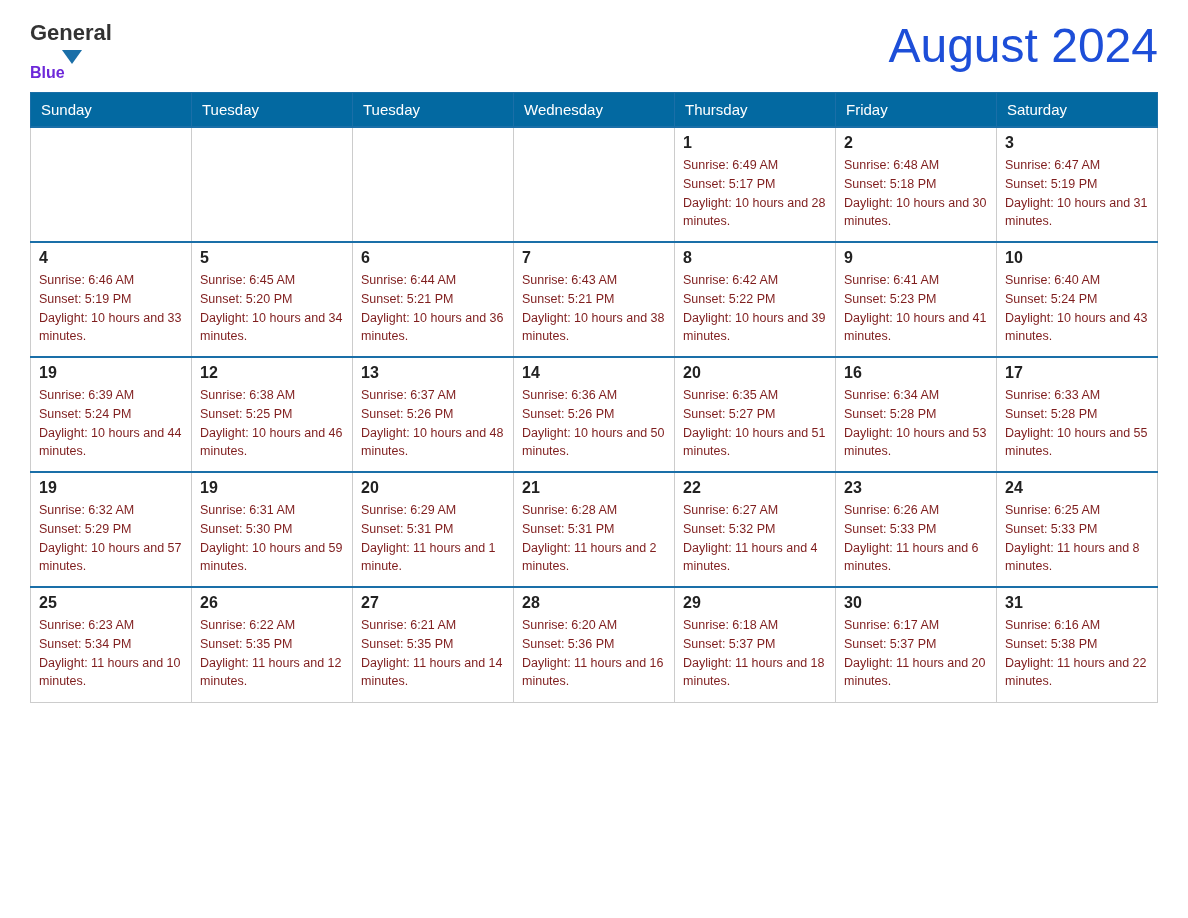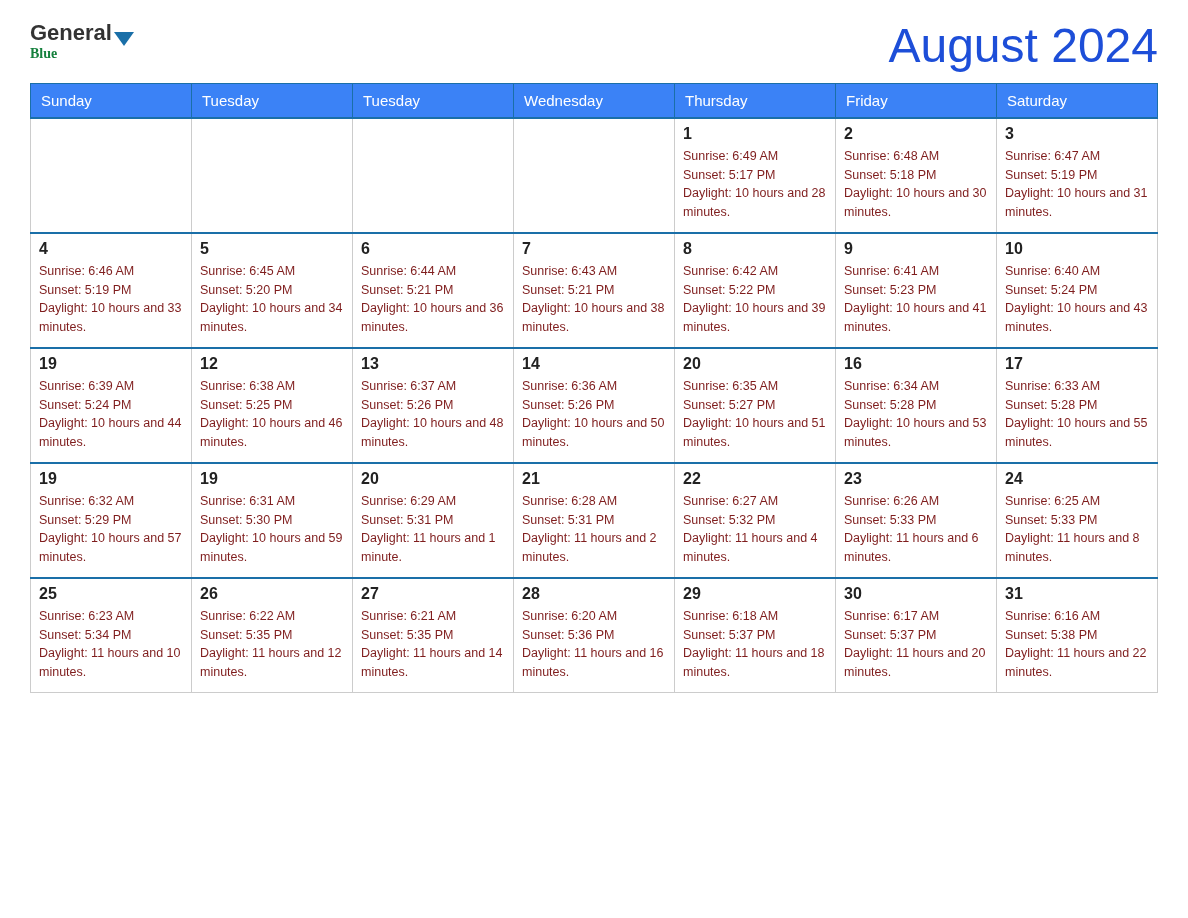--- a/index.html
+++ b/index.html
@@ -20,42 +20,42 @@
       display: flex;
       align-items: center;
       gap: 0;
     }
     .logo-general {
       font-size: 22px;
       font-weight: bold;
       color: #333;
     }
     .logo-blue {
-      font-size: 14px;
+      font-size: 16px;
       font-weight: bold;
-      color: #15803d;
-      font-family: Liberation Serif, serif;
+      color: #6d28d9;
     }
     .logo-triangle {
       width: 0;
       height: 0;
       border-left: 10px solid transparent;
       border-right: 10px solid transparent;
       border-top: 14px solid #1a6fa8;
       margin-left: 2px;
       margin-top: 4px;
     }
     .logo-text-block {
       display: flex;
       flex-direction: column;
       align-items: flex-start;
     }
     .logo-row1 {
       display: flex;
-      align-items: flex-end;
+      align-items: center;
+      flex-direction: column;
     }
     .title-block {
       text-align: right;
     }
     .month-title {
       font-size: 48px;
       font-weight: normal;
       color: #1d4ed8;
       line-height: 1.1;
     }
@@ -63,21 +63,21 @@
       font-size: 20px;
       color: #333;
       margin-top: 4px;
     }
     .calendar-table {
       width: 100%;
       border-collapse: collapse;
       margin-top: 10px;
     }
     .calendar-table th {
-      background-color: #3b82f6;
+      background-color: #0369a1;
       color: #fff;
       font-size: 15px;
       font-weight: normal;
       padding: 8px 10px;
       text-align: left;
       border: 1px solid #1a6fa8;
     }
     .calendar-table td {
       border: 1px solid #ccc;
       vertical-align: top;

